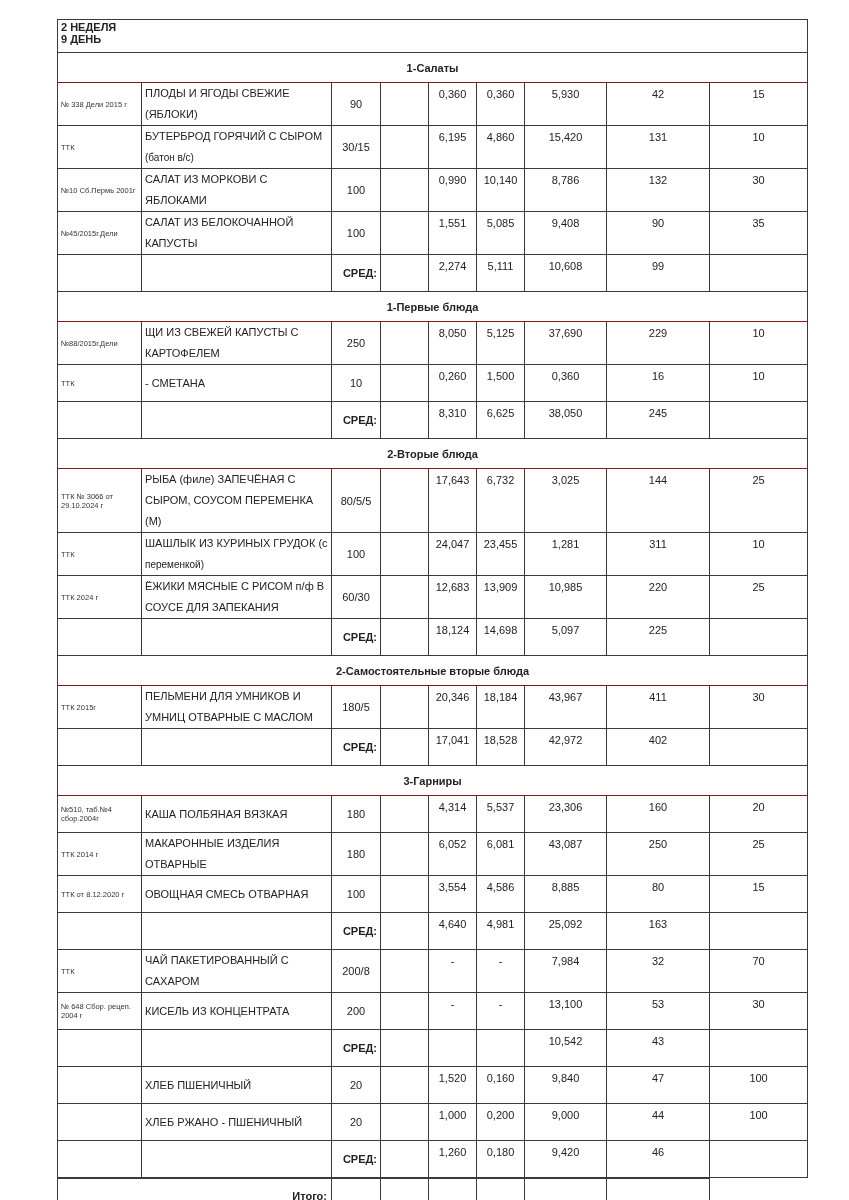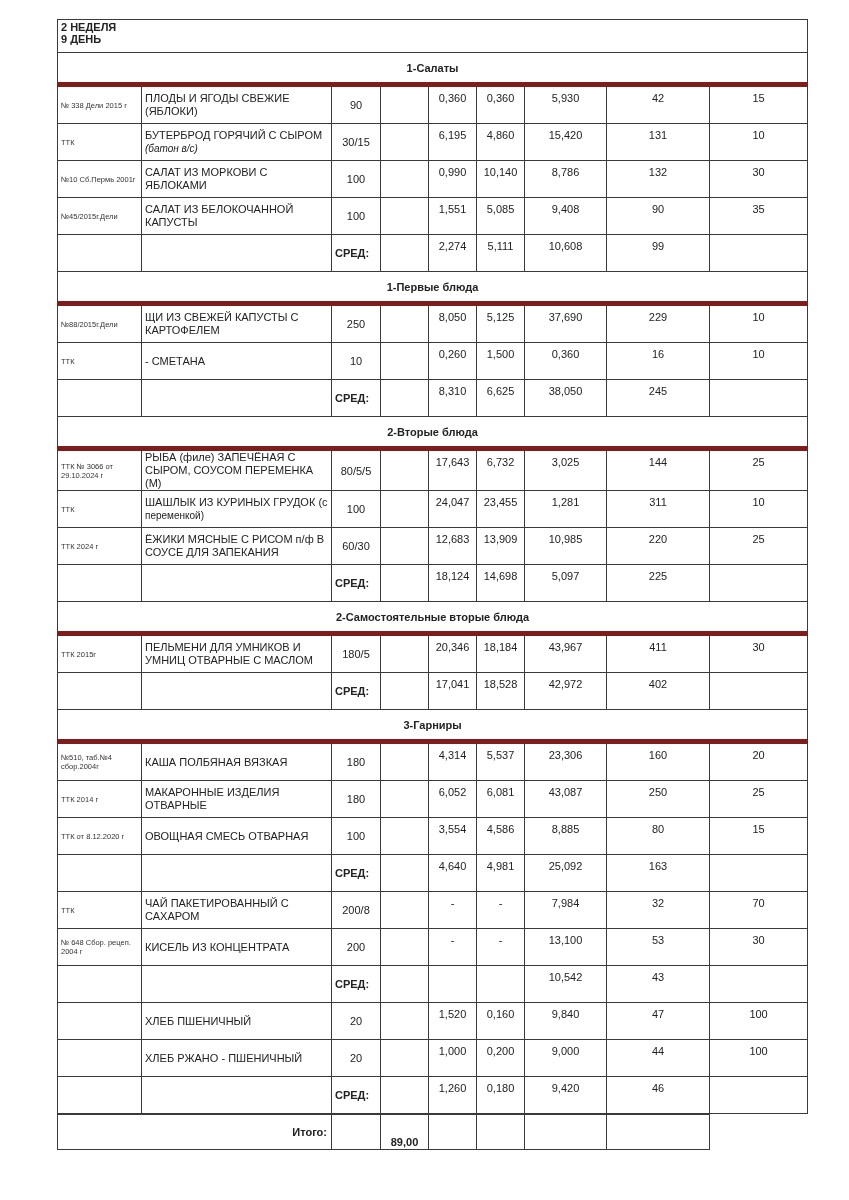--- a/index.html
+++ b/index.html
@@ -2,27 +2,27 @@
 <html><head>
 <meta charset="utf-8">
 <style>
   html, body { margin: 0; padding: 0; background: #ffffff; }
   body { width: 849px; height: 1200px; position: relative; overflow: hidden;
          font-family: "Liberation Sans", sans-serif; color: #222; }
   .sheet { position: absolute; left: 57px; top: 19px; width: 750px; }
   table { border-collapse: collapse; width: 750px; table-layout: fixed; border-radius: 13px; }
   td { border: 1px solid #3a3a3a; padding: 0 3px; font-size: 11px; vertical-align: middle; }
   .hdr td { height: 31px; vertical-align: top; font-weight: bold; font-size: 11px; padding-top: 1px; line-height: 12px; }
-  .sec td { height: 29px; text-align: center; font-weight: bold; font-size: 11px; border-bottom: 5px solid #7f1d1d; }
+  .sec td { height: 29px; text-align: center; font-weight: bold; font-size: 11px; border-bottom: 1px solid #7f1d1d; }
   tr.item td { height: 31px; }
   tr.avg td { height: 31px; }
   .src { font-size: 7.5px; color: #333; line-height: 9px; }
-  .name { font-size: 11px; line-height: 13px; margin-left: 20px; }
+  .name { font-size: 11px; line-height: 21px; margin-left: 20px; }
   .c { text-align: center; }
-  .avg-label { text-align: left; font-weight: bold; }
+  .avg-label { text-align: right; font-weight: bold; }
   .num { text-align: center; font-size: 11px; }
   .num-top { vertical-align: top; padding-top: 5px; }
   .total-row td { height: 33px; }
   .total-label { text-align: right; font-weight: bold; padding-right: 4px; }
   .total-val { text-align: center; vertical-align: bottom; font-weight: bold; padding-bottom: 1px; }
   .totalwrap { border-collapse: collapse; table-layout: fixed; }
 </style>
 </head>
 <body>
 
@@ -59,21 +59,21 @@
           <td class="num num-top">0,360</td>
           <td class="num num-top">0,360</td>
           <td class="num num-top">5,930</td>
           <td class="num num-top">42</td>
           <td class="num num-top">15</td>
         </tr>
         <tr class="item">
           <td class="src">ТТК</td>
           <td class="name">
             <div>БУТЕРБРОД ГОРЯЧИЙ С  СЫРОМ</div>
-            <div style="font-size: 10px; font-style: italic;">(батон в/с)</div>
+            <div style="font-size: 10px;">(батон в/с)</div>
           </td>
           <td class="c">30/15</td>
           <td class="c"></td>
           <td class="num num-top">6,195</td>
           <td class="num num-top">4,860</td>
           <td class="num num-top">15,420</td>
           <td class="num num-top">131</td>
           <td class="num num-top">10</td>
         </tr>
         <tr class="item">

